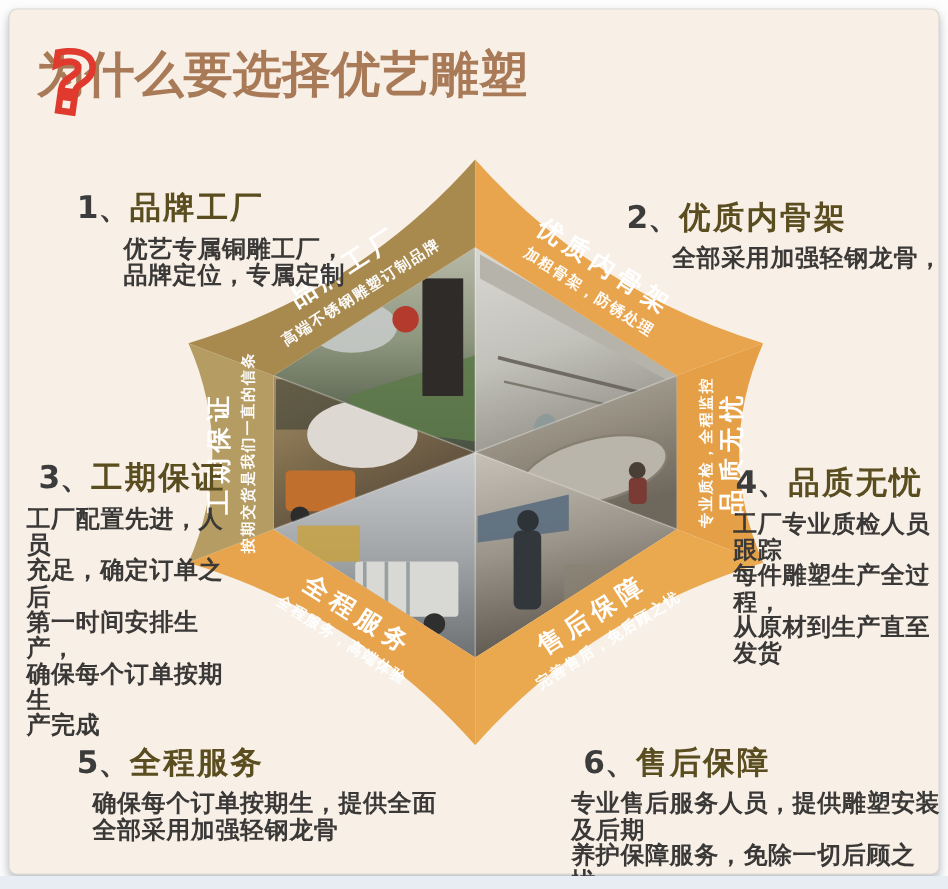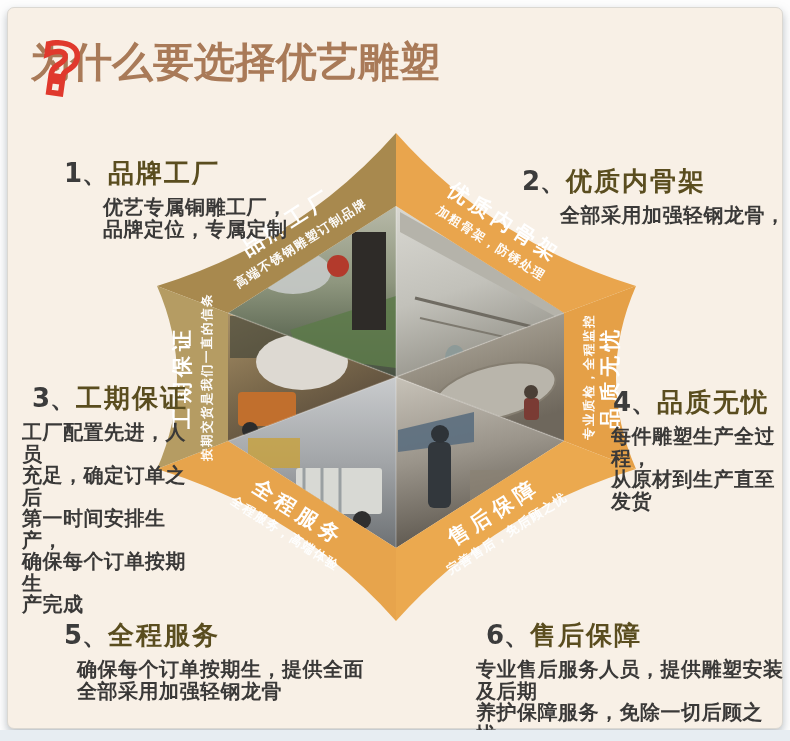--- a/index.html
+++ b/index.html
@@ -230,20 +230,21 @@
     <div>产完成</div>
   </div>
 </div>
 
 <div class="sec" id="sec4">
   <div class="sec-h">
     <span class="sec-num">4、</span>
     <span class="sec-title">品质无忧</span>
   </div>
   <div class="sec-body">
+    <div>工厂专业质检人员跟踪</div>
     <div>每件雕塑生产全过程，</div>
     <div>从原材到生产直至发货</div>
   </div>
 </div>
 
 <div class="sec" id="sec5">
   <div class="sec-h">
     <span class="sec-num">5、</span>
     <span class="sec-title">全程服务</span>
   </div>

